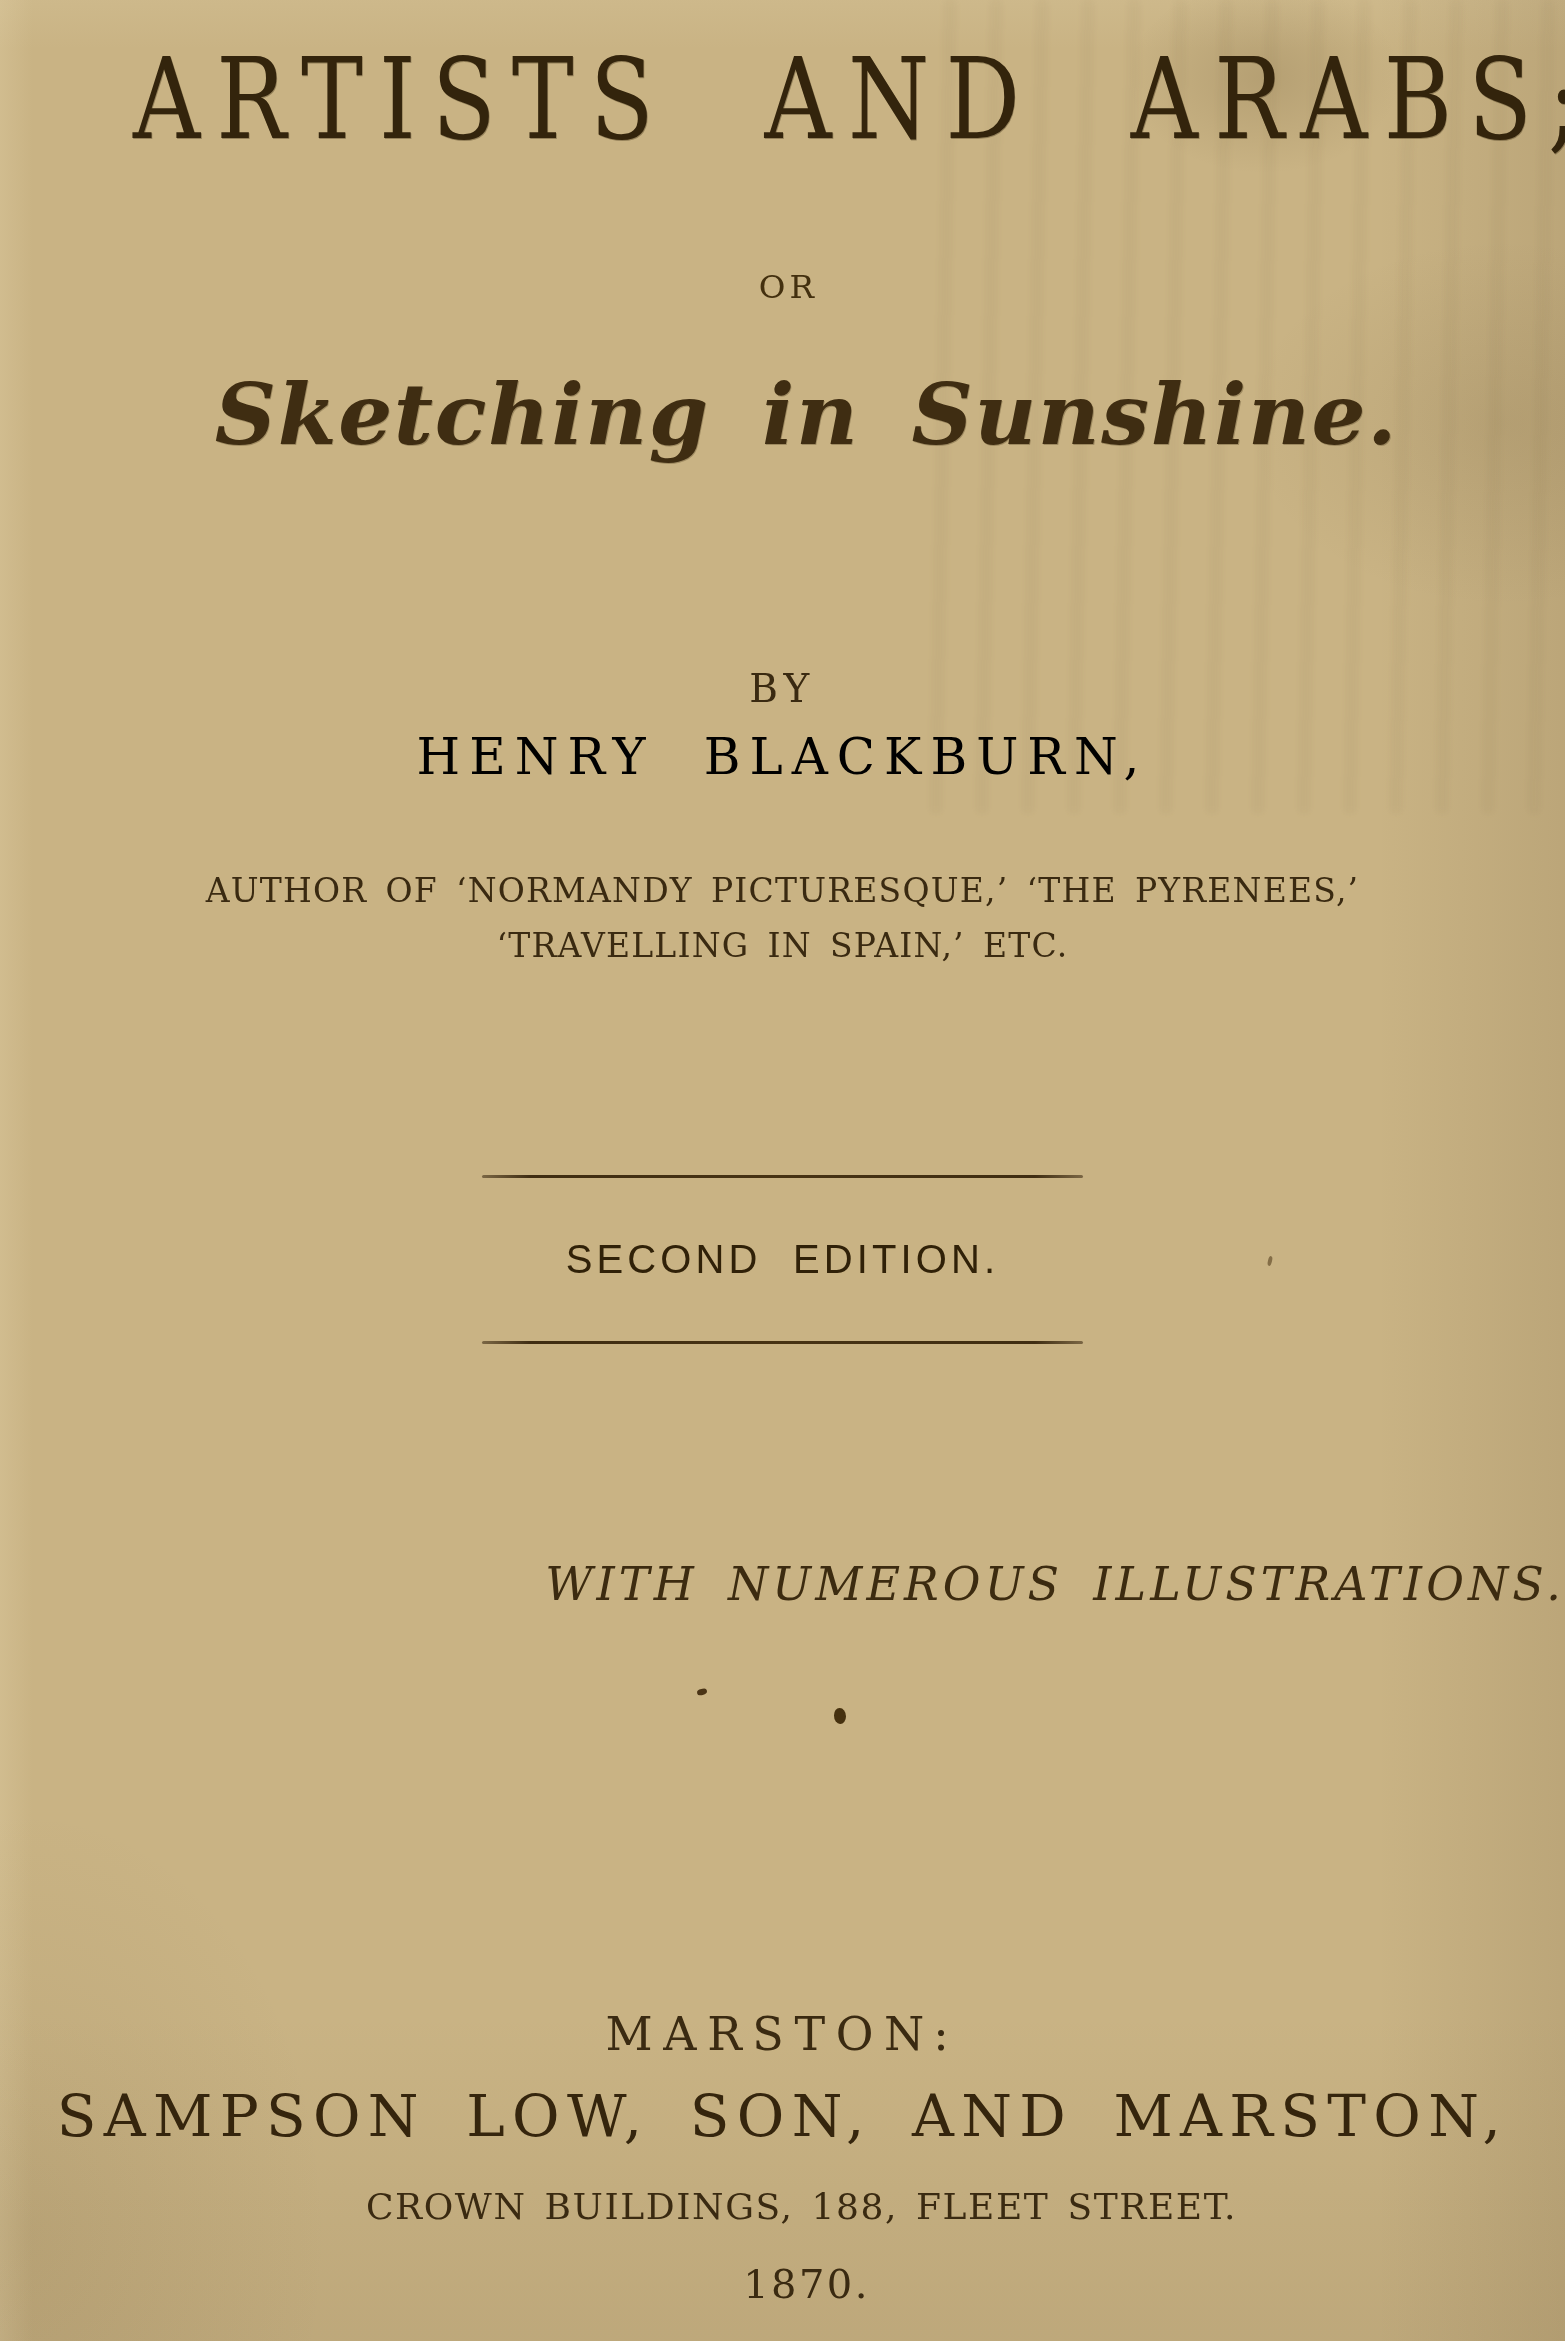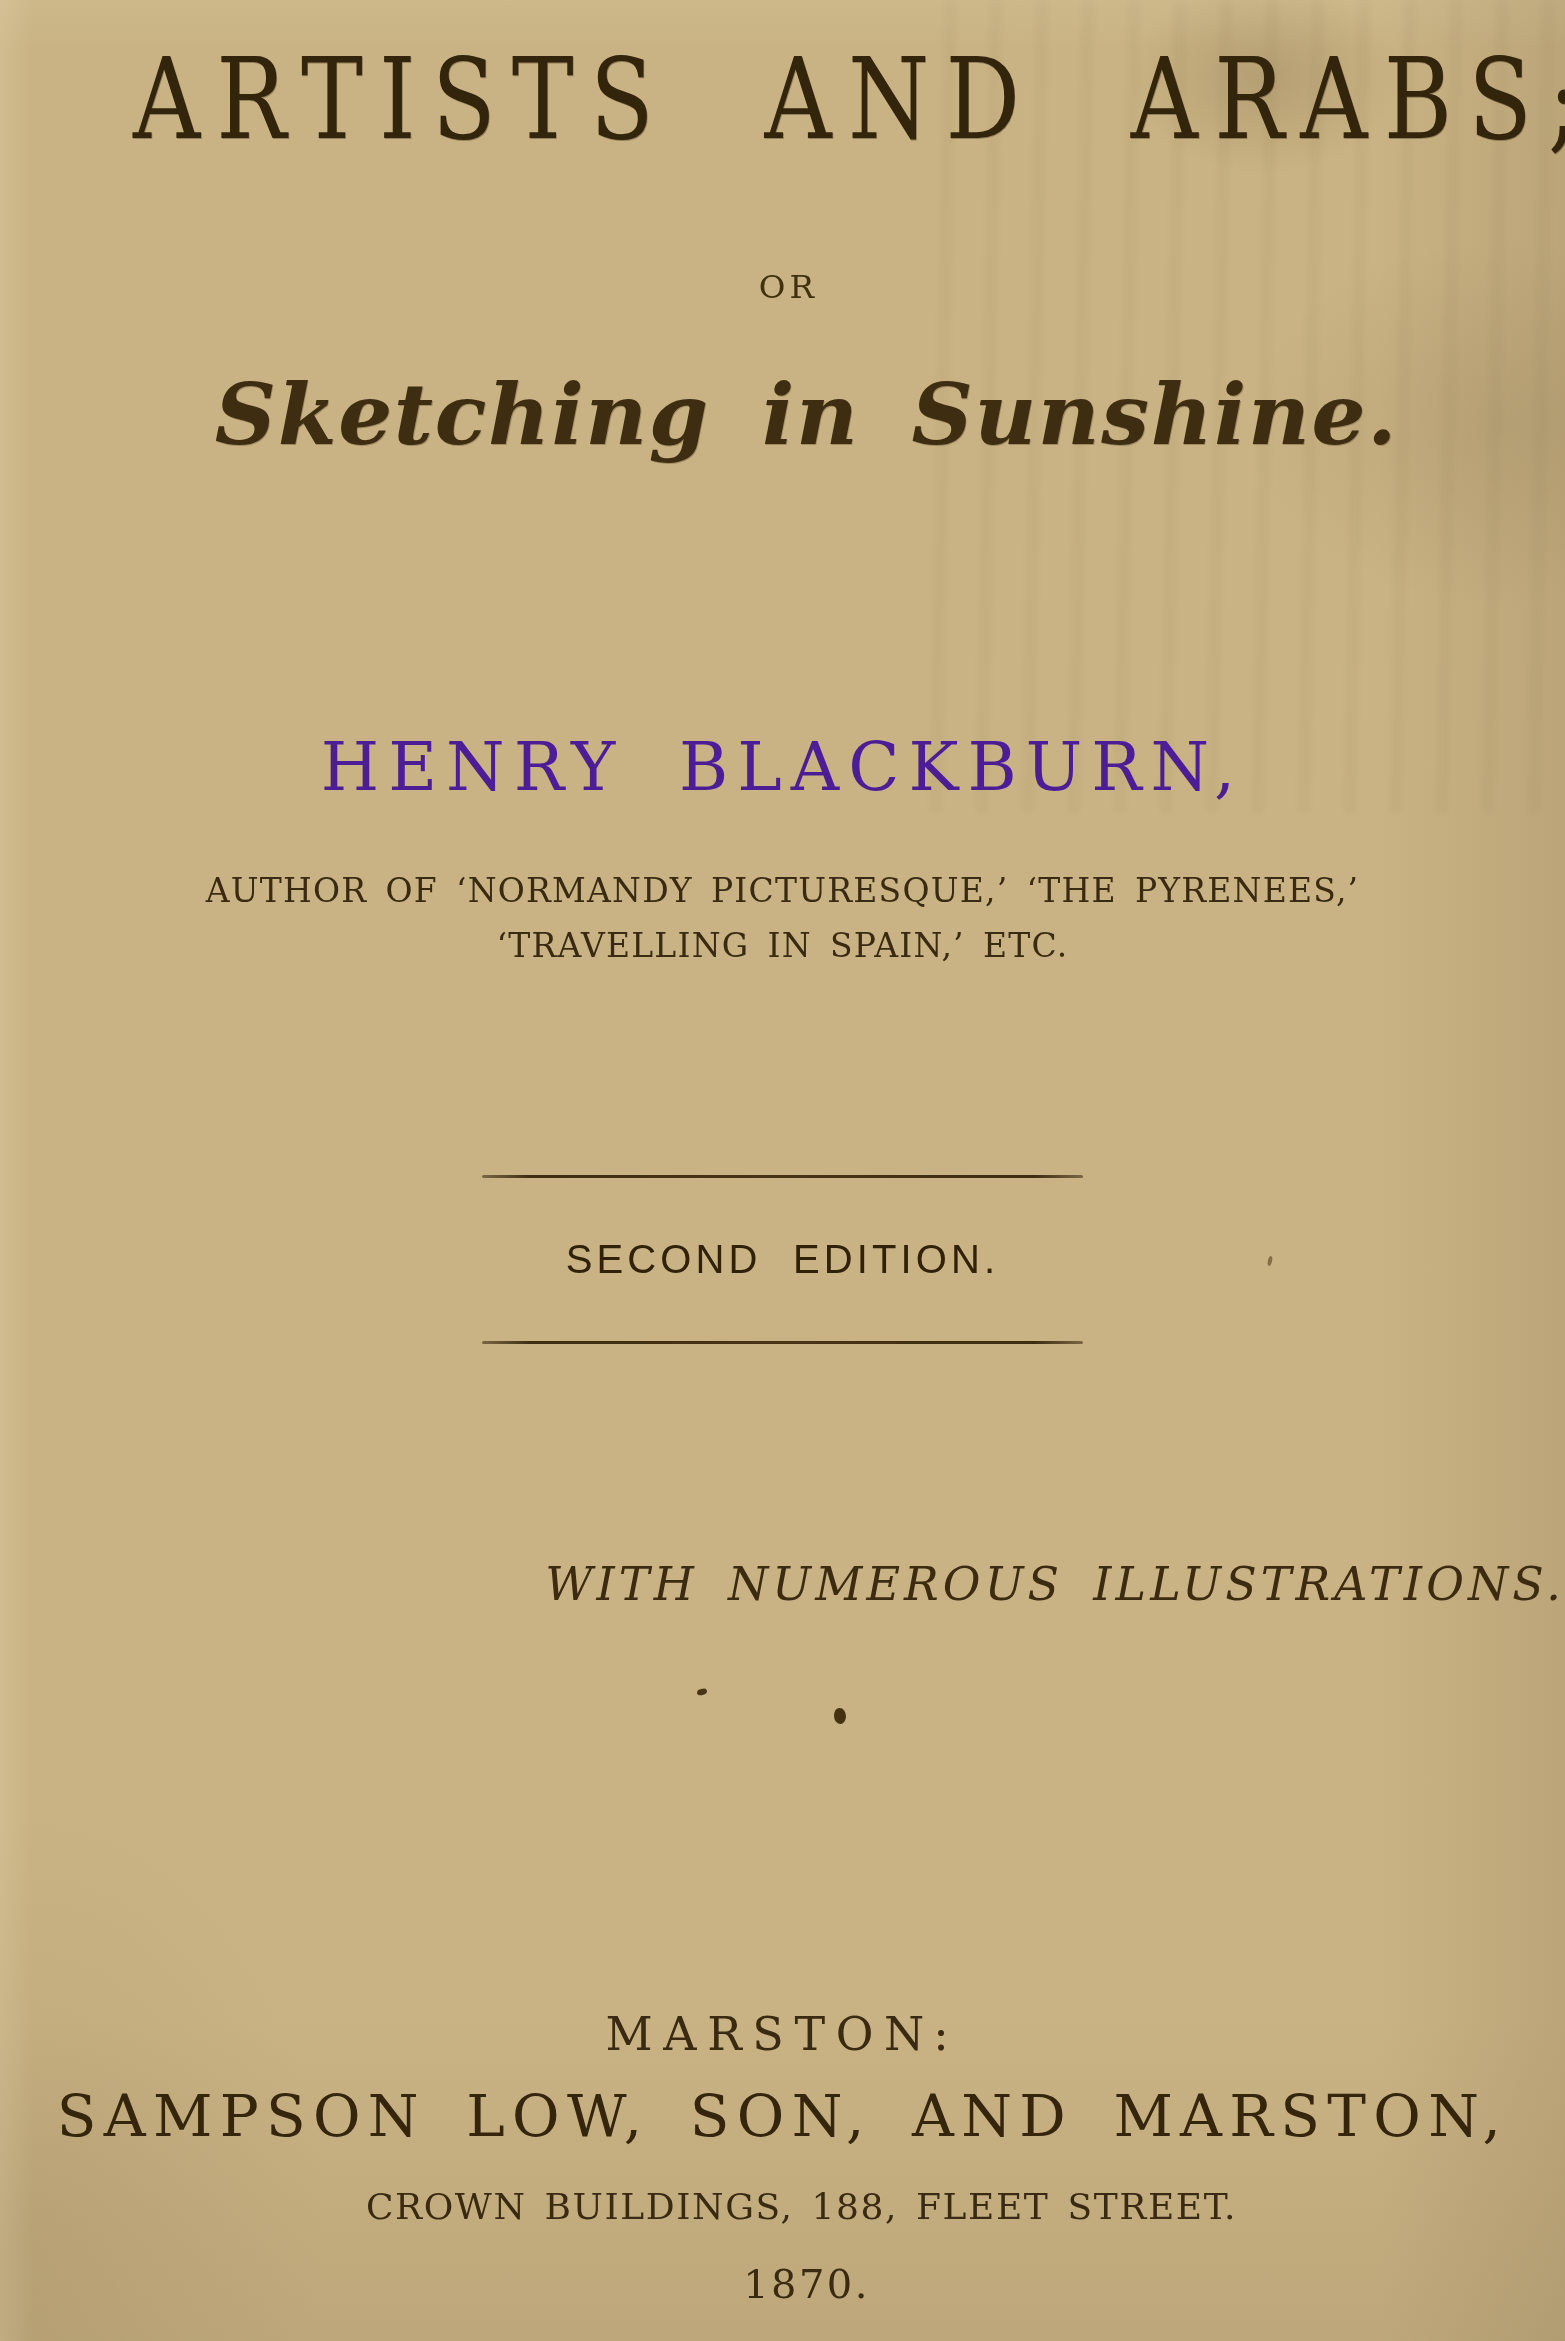--- a/index.html
+++ b/index.html
@@ -78,24 +78,24 @@
     text-shadow: 0.8px 0.8px 0 rgba(63,45,18,0.3);
     padding-left: 48px;
   }
   .by-label {
     top: 666px;
     font-size: 39px;
     letter-spacing: 6.5px;
   }
   .author-name {
     top: 728px;
-    font-size: 67px;
+    font-size: 50px;
     letter-spacing: 9px;
     word-spacing: 24.4px;
-    color: #4c1d95;
+    color: #000000;
   }
   .credits-1 {
     top: 871px;
     font-size: 33px;
     letter-spacing: 1.2px;
     word-spacing: 6.5px;
   }
   .credits-2 {
     top: 926px;
     font-size: 33px;
@@ -185,20 +185,21 @@
 
 <div class="page">
   <div class="streaks"></div>
 
   <h1 class="centered book-title">ARTISTS AND ARABS;</h1>
 
   <div class="centered or-label">OR</div>
 
   <div class="centered subtitle">Sketching in Sunshine.</div>
 
+  <div class="centered by-label">BY</div>
 
   <div class="centered author-name">HENRY BLACKBURN,</div>
 
   <div class="centered credits-1">AUTHOR OF ‘NORMANDY PICTURESQUE,’ ‘THE PYRENEES,’</div>
 
   <div class="centered credits-2">‘TRAVELLING IN SPAIN,’ ETC.</div>
 
   <div class="rule rule-top"></div>
 
   <div class="centered edition-line">SECOND EDITION.</div>

